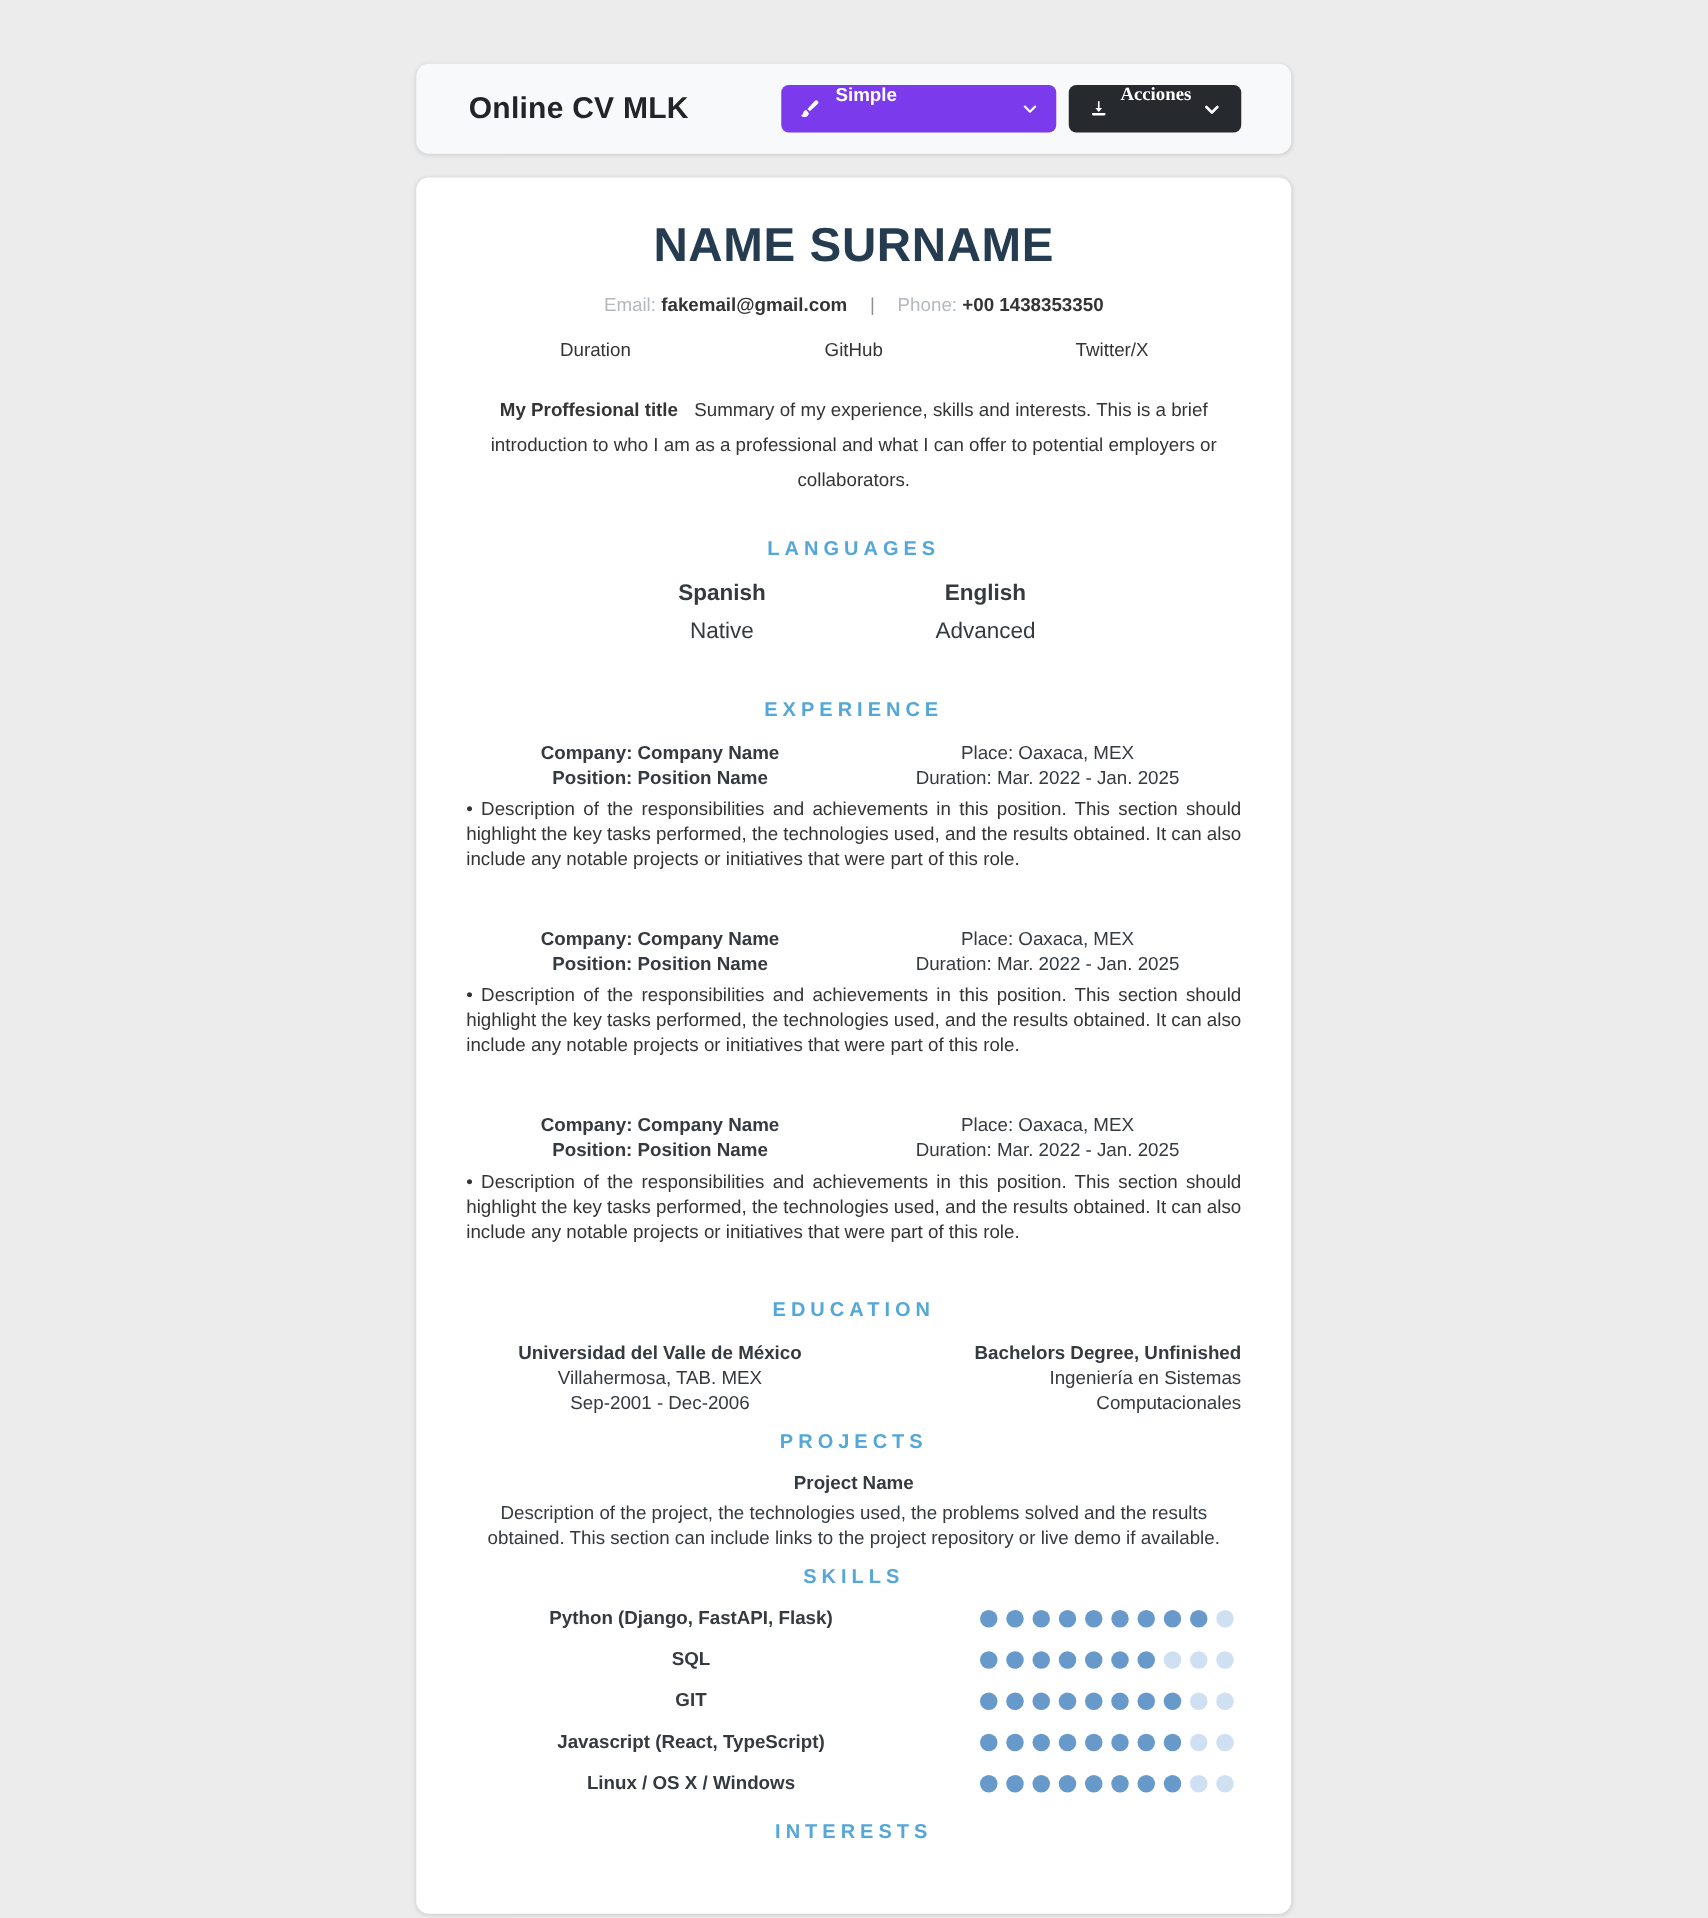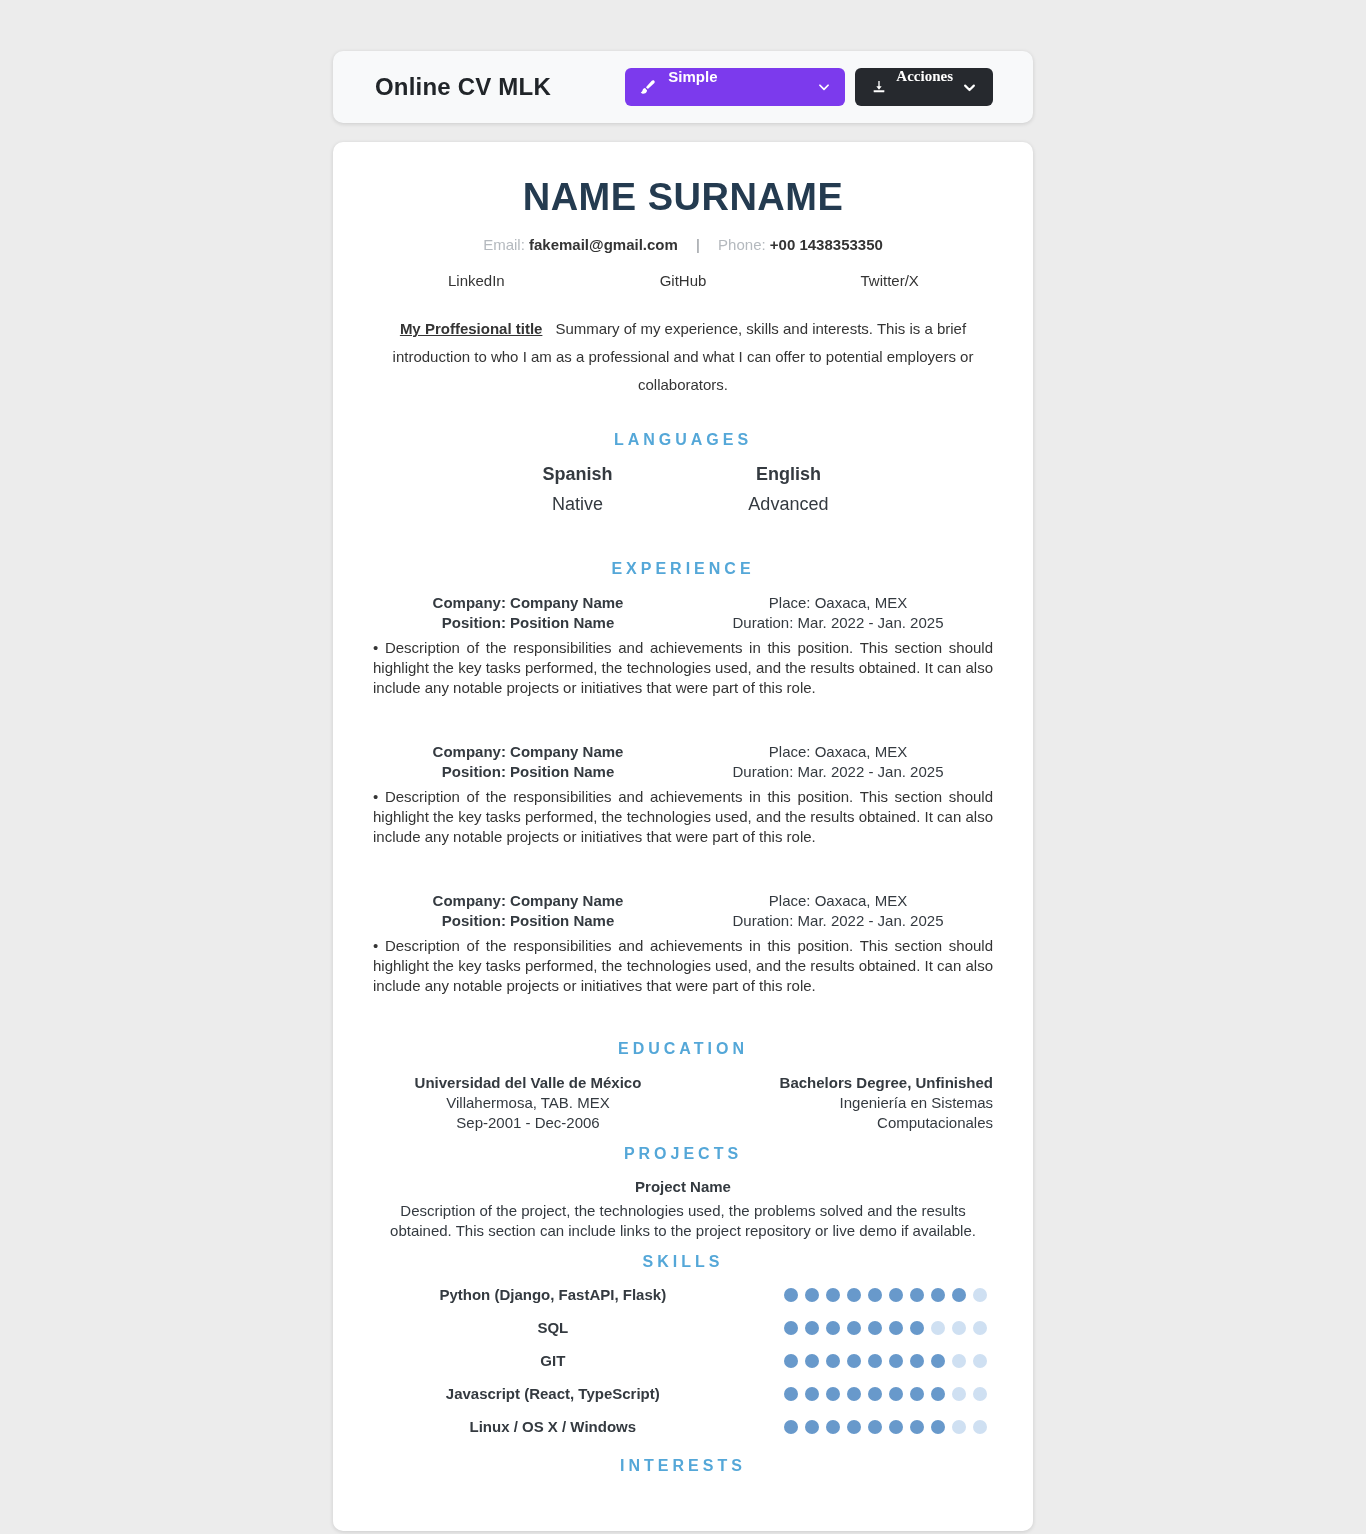--- a/index.html
+++ b/index.html
@@ -63,21 +63,21 @@
   }
 
   .contact-line{margin-top:20px;text-align:center;font-size:15px;color:var(--muted);}
   .contact-line .value{color:#343434;font-weight:700;}
   .contact-line .sep{margin:0 14px;color:#8b9096;}
 
   .social-row{margin-top:19px;display:grid;grid-template-columns:1fr 1fr 1fr;text-align:center;font-size:15px;color:#343434;}
   .social-row span{cursor:pointer;}
 
   .profile{margin:26px 0 0;text-align:center;font-size:15px;line-height:28px;color:#343434;}
-  .profile-title{font-weight:700;text-decoration:underline;margin-right:13px;}
+  .profile-title{font-weight:700;margin-right:13px;}
 
   .section-title{
     text-align:center;color:var(--heading-blue);
     font-size:16px;font-weight:700;letter-spacing:4px;
     margin:0 0 15px;
   }
   .mt-langs{margin-top:32px;}
   .mt-exp{margin-top:45px;}
   .mt-edu{margin-top:10px;}
   .mt-proj{margin-top:12px;}
@@ -156,21 +156,21 @@
 
     <div class="contact-line">
       <span>Email:</span>
       <span class="value">fakemail@gmail.com</span>
       <span class="sep">|</span>
       <span>Phone:</span>
       <span class="value">+00 1438353350</span>
     </div>
 
     <div class="social-row">
-      <span>LinkedIn</span>
+      <span>Duration</span>
       <span>GitHub</span>
       <span>Twitter/X</span>
     </div>
 
     <p class="profile">
       <span class="profile-title">My Proffesional title</span><span>Summary of my experience, skills and interests. This is a brief introduction to who I am as a professional and what I can offer to potential employers or collaborators.</span>
     </p>
 
     <h2 class="section-title mt-langs">LANGUAGES</h2>
     <div class="lang-grid">

